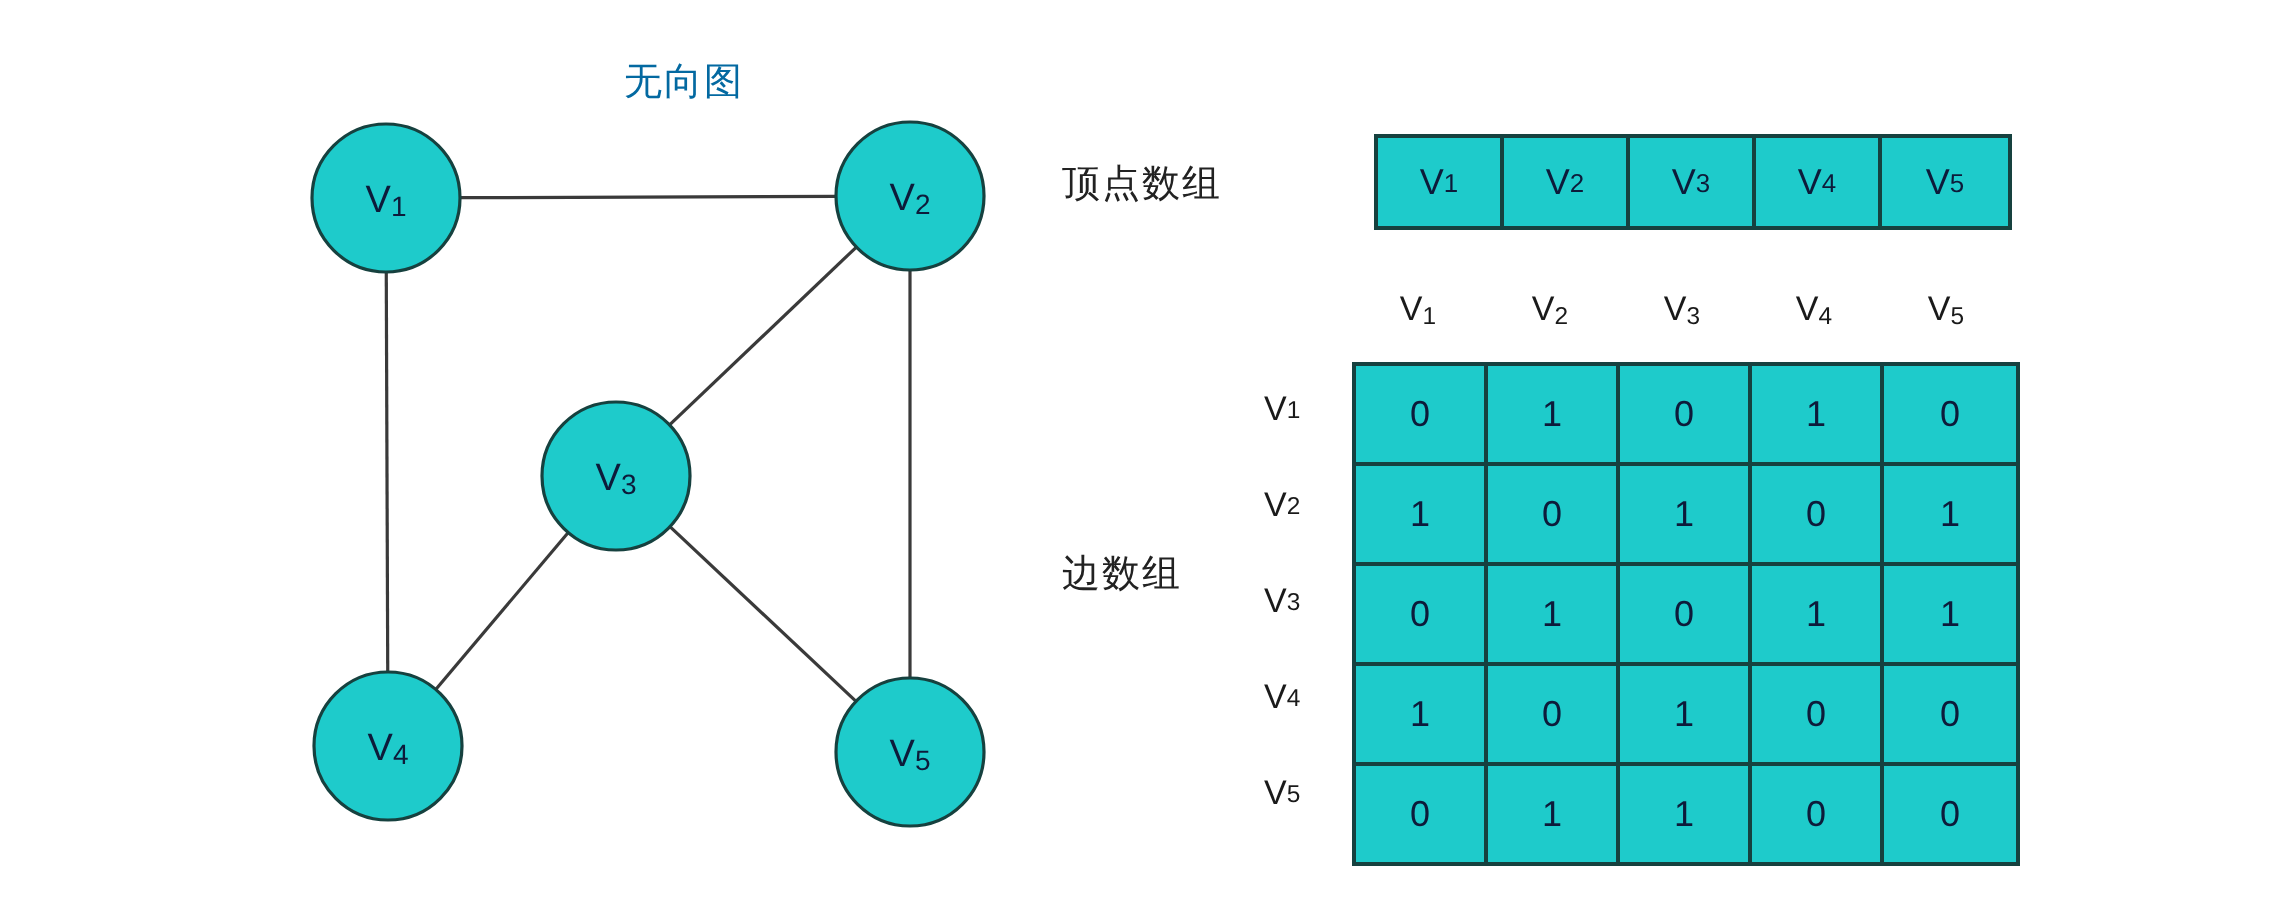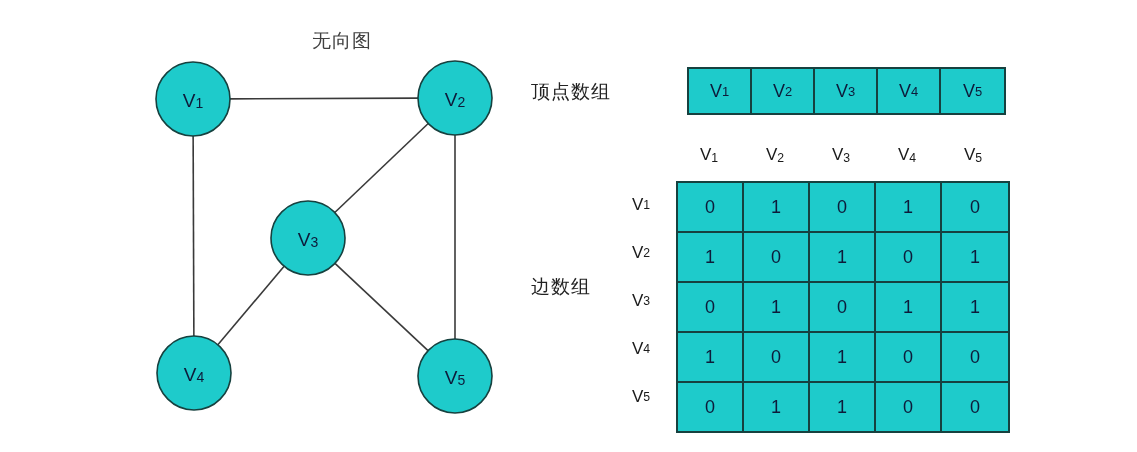--- a/index.html
+++ b/index.html
@@ -25,21 +25,21 @@
     height: 452px;
   }
   #graph-title {
     position: absolute;
     left: 232px;
     top: 28px;
     width: 220px;
     text-align: center;
     font-size: 19px;
     font-family: Liberation Mono, monospace;
-    color: #404040;
+    color: #0369a1;
     letter-spacing: 1px;
   }
   #graph-svg {
     position: absolute;
     left: 0;
     top: 0;
   }
   .edge-line {
     stroke: #3a3a3a;
     stroke-width: 1.6;

